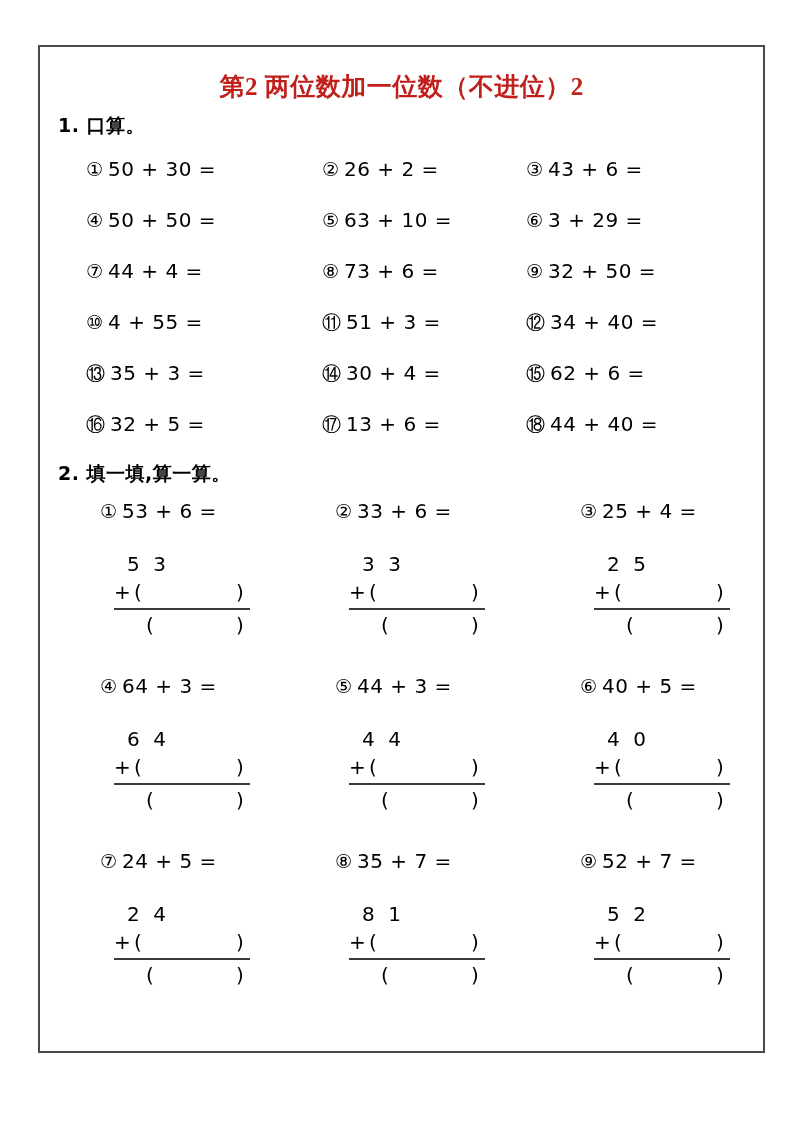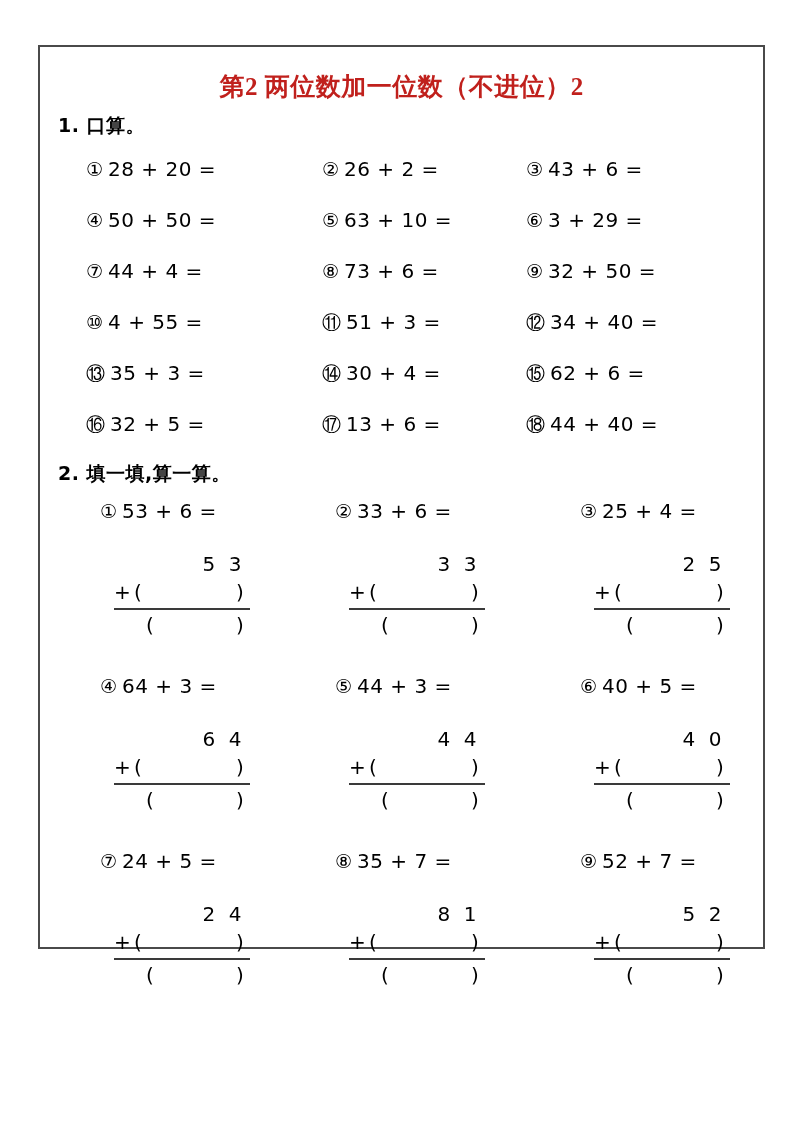--- a/index.html
+++ b/index.html
@@ -14,21 +14,21 @@
     font-family: "Liberation Sans", sans-serif;
     -webkit-font-smoothing: antialiased;
   }
 
   
   #worksheet-frame {
     position: absolute;
     left: 38px;
     top: 45px;
     width: 727px;
-    height: 904px;
+    height: 1008px;
     border: 2px solid #4a4a4a;
     box-sizing: border-box;
     background: #ffffff;
   }
 
   
   #page-title {
     position: absolute;
     left: 0;
     top: 23px;
@@ -119,21 +119,21 @@
   .vcol-stack {
     position: relative;
     margin-top: 28px;
     width: 150px;
     margin-left: 14px;
     font-family: "DejaVu Sans", "Liberation Sans", sans-serif;
     font-size: 20px;
     color: #000000;
   }
   .vcol-digits {
-    text-align: right;
+    text-align: left;
     padding-right: 22px;
     letter-spacing: 0.5px;
     height: 26px;
     line-height: 26px;
   }
   .vcol-digits span { margin-left: 13px; }
 
   .vcol-addend {
     position: relative;
     height: 30px;
@@ -182,21 +182,21 @@
 <body>
 
 <div id="worksheet-frame">
 
   <div id="page-title">第2 两位数加一位数（不进位）2</div>
 
   <div id="section1-heading" class="section-heading">1. 口算。</div>
 
   <div id="section1-grid">
       <div class="prob-row">
-        <div class="prob-cell c0"><span class="circ">①</span><span class="expr">28 + 20 =</span></div>
+        <div class="prob-cell c0"><span class="circ">①</span><span class="expr">50 + 30 =</span></div>
         <div class="prob-cell c1"><span class="circ">②</span><span class="expr">26 + 2 =</span></div>
         <div class="prob-cell c2"><span class="circ">③</span><span class="expr">43 + 6 =</span></div>
       </div>
       <div class="prob-row">
         <div class="prob-cell c0"><span class="circ">④</span><span class="expr">50 + 50 =</span></div>
         <div class="prob-cell c1"><span class="circ">⑤</span><span class="expr">63 + 10 =</span></div>
         <div class="prob-cell c2"><span class="circ">⑥</span><span class="expr">3 + 29 =</span></div>
       </div>
       <div class="prob-row">
         <div class="prob-cell c0"><span class="circ">⑦</span><span class="expr">44 + 4 =</span></div>

